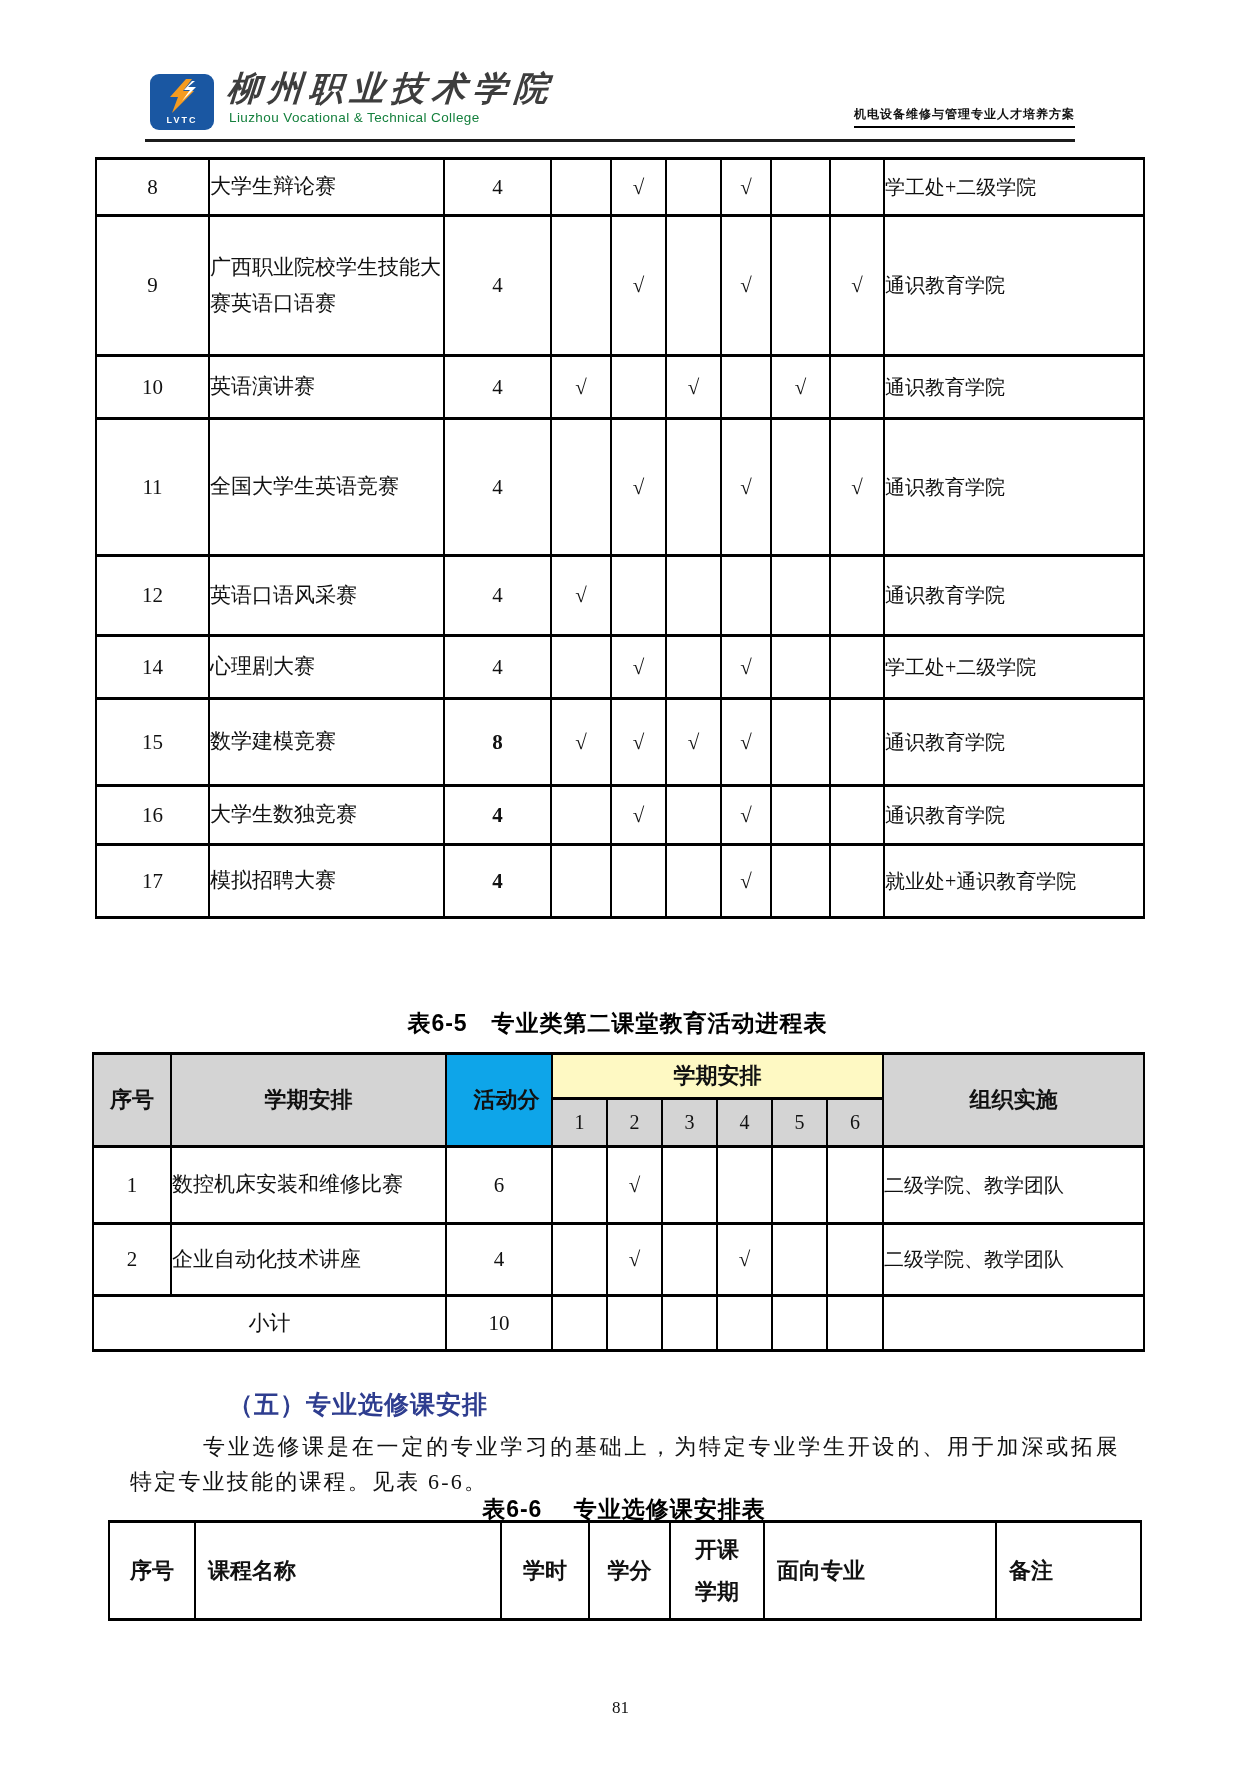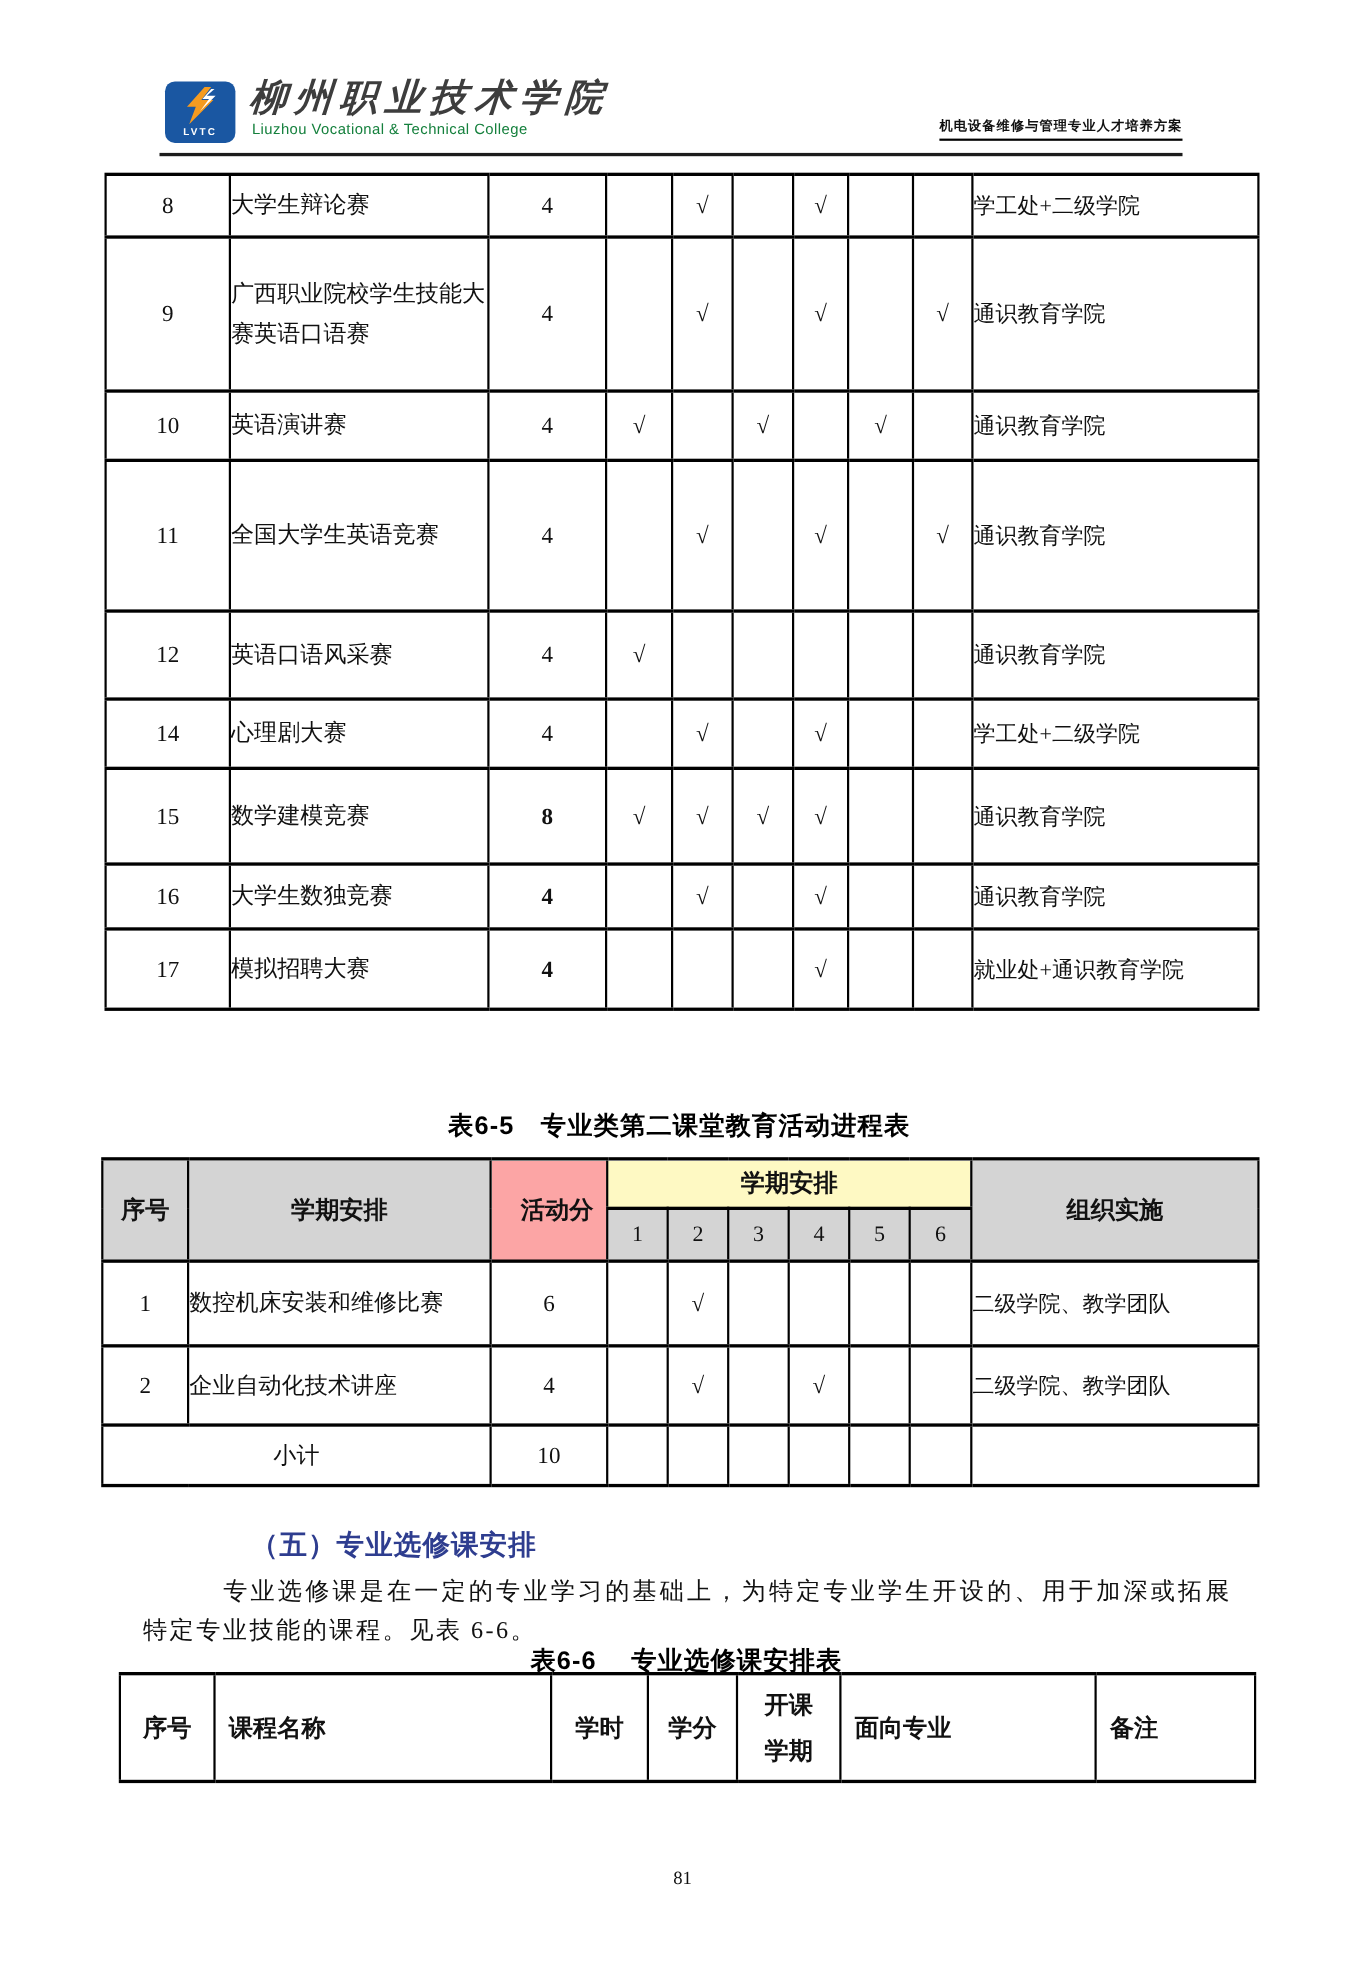--- a/index.html
+++ b/index.html
@@ -212,21 +212,21 @@
         <col style="width:55px">
       <col style="width:55px">
         <col style="width:55px">
         <col style="width:56px">
       <col style="width:261px">
     </colgroup>
     <thead>
       <tr style="height:45px">
         <th rowspan="2" style="background: rgb(212, 212, 212);">序号</th>
         <th rowspan="2" style="background: rgb(212, 212, 212);">学期安排</th>
-        <th rowspan="2" style="background: #fca5a5; padding-left: 15px;">活动分</th>
+        <th rowspan="2" style="background: #0ea5e9; padding-left: 15px;">活动分</th>
         <th colspan="6" style="background: #fef9c3;">学期安排</th>
         <th rowspan="2" style="background: rgb(212, 212, 212);">组织实施</th>
       </tr>
       <tr style="height:48px">
         <th class="semnum" style="background: rgb(212, 212, 212);">1</th>
         <th class="semnum" style="background: rgb(212, 212, 212);">2</th>
         <th class="semnum" style="background: rgb(212, 212, 212);">3</th>
         <th class="semnum" style="background: rgb(212, 212, 212);">4</th>
         <th class="semnum" style="background: rgb(212, 212, 212);">5</th>
         <th class="semnum" style="background: rgb(212, 212, 212);">6</th>

